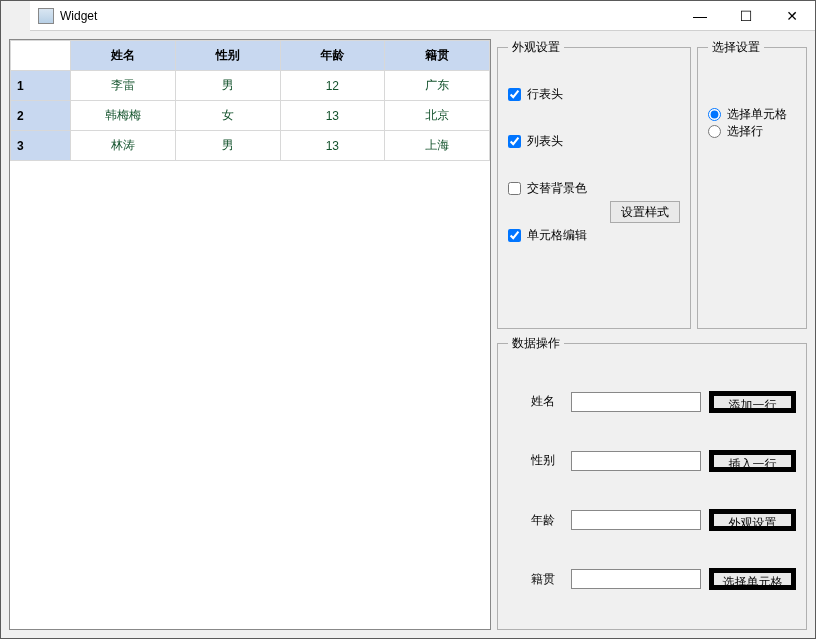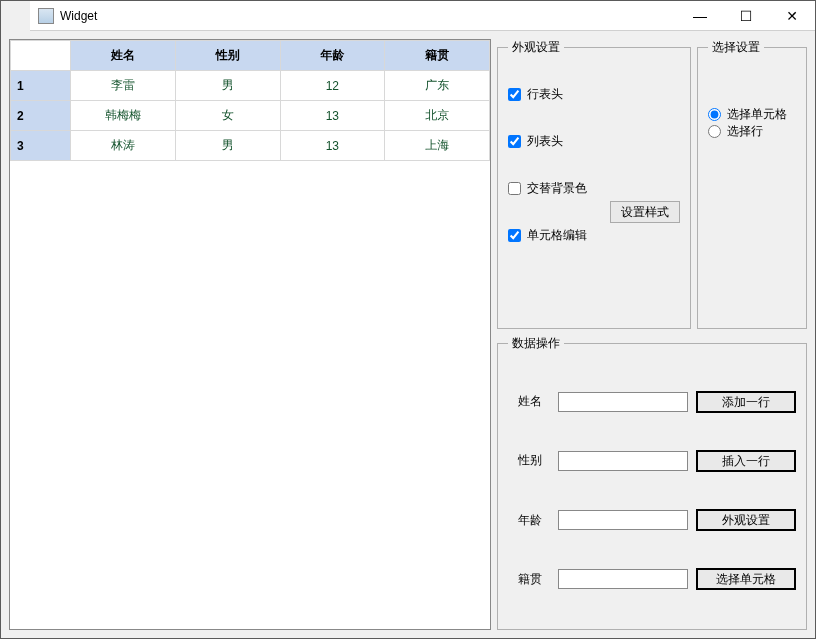--- a/index.html
+++ b/index.html
@@ -156,24 +156,24 @@
   .op-row .lbl { width: 32px; }
   .op-row input[type=text] {
     width: 130px;
     height: 20px;
     border: 1px solid #888;
     background: #fff;
     padding: 0 2px;
     font-size: 12px;
   }
   .op-row button {
-    width: 100px;
+    width: 87px;
     height: 22px;
     background: #e9e9e9;
-    border: 2px solid #000000;
+    border: 5px solid #000000;
     font-size: 12px;
     margin-left: auto;
   }
 </style>
 </head>
 <body>
 
 <div class="window">
   <div class="titlebar">
     <div class="icon"></div>

